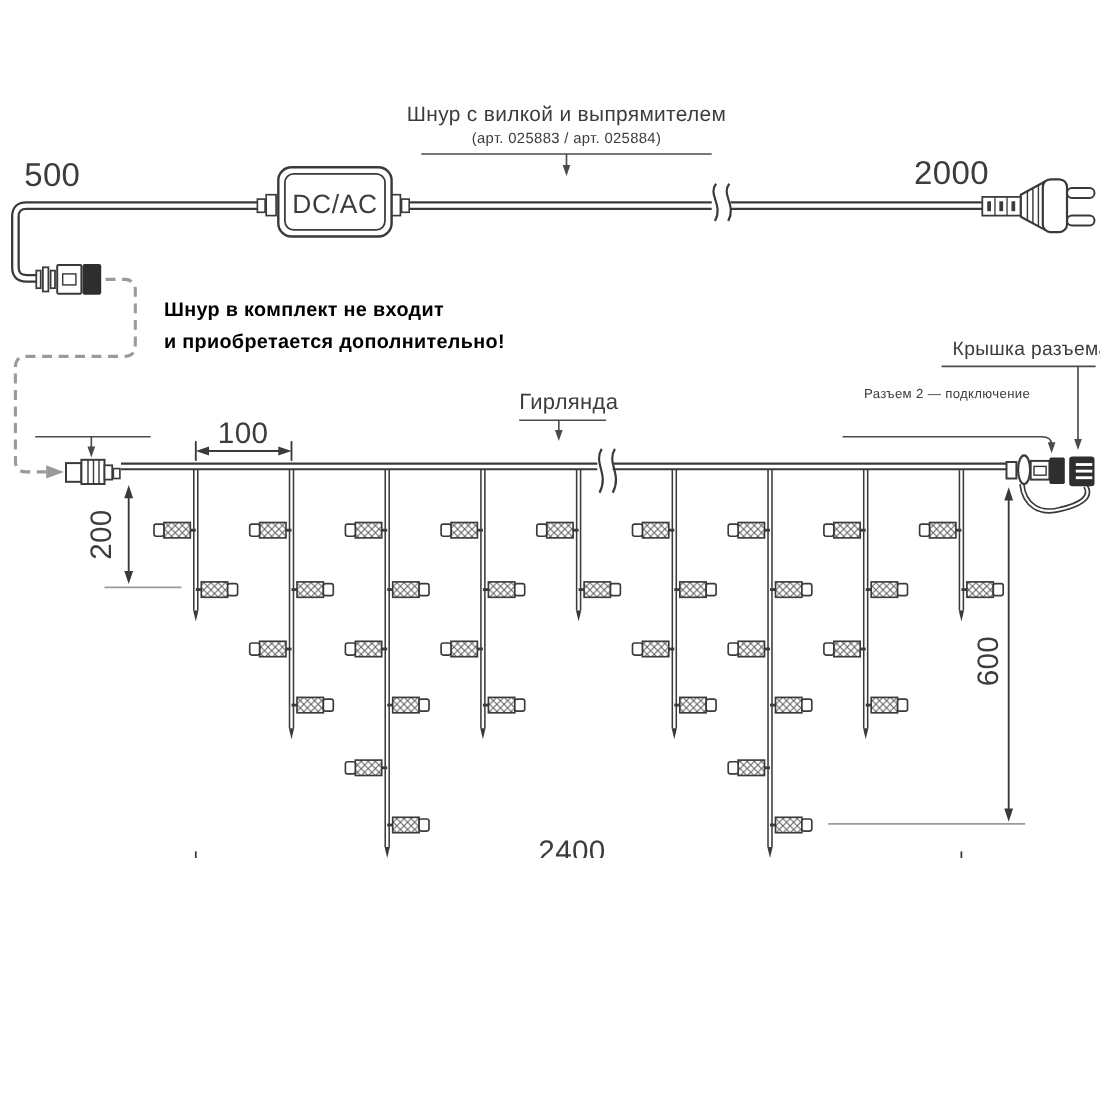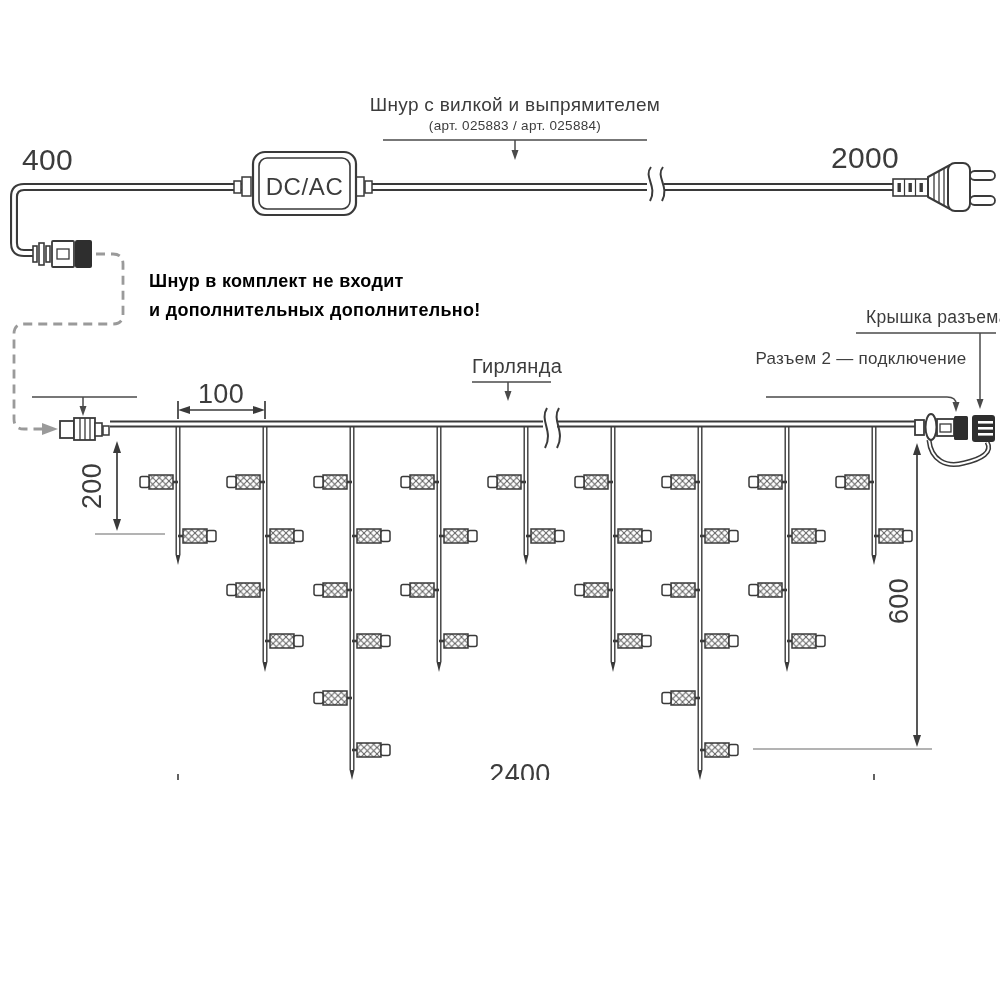--- a/index.html
+++ b/index.html
@@ -300,38 +300,38 @@
   </g>
   <g>
     <path d="M766,397 H947 Q956,397 956,404" fill="none" stroke="#4a4a4a" stroke-width="1.5"></path>
     <polygon points="956,412 952.5,402 959.5,402" fill="#4a4a4a"></polygon>
   </g>
 </svg>
 
 <div class="lbl cx" style="left:515px;top:94px;font-size:19px;">Шнур с вилкой и выпрямителем</div>
 <div class="lbl cx" style="left:515px;top:118px;font-size:13.5px;">(арт. 025883 / арт. 025884)</div>
 
-<div class="lbl big" style="left:22px;top:143px;">400</div>
+<div class="lbl big" style="left:22px;top:143px;">500</div>
 <div class="lbl big" style="left:831px;top:141px;">2000</div>
 
 <div class="lbl" style="left:304.5px;top:173px;font-size:24px;letter-spacing:0.6px;transform:translateX(-50%);">DC/AC</div>
 
 <div class="lbl gray" style="left:149px;top:267px;font-size:18px;line-height:29px;">
   <div>Шнур в комплект не входит</div>
-  <div>и дополнительных дополнительно!</div>
+  <div>и приобретается дополнительно!</div>
 </div>
 
 
 <div class="lbl num cx" style="left:221px;top:379px;">100</div>
 
 <div class="lbl" style="left:472px;top:355px;font-size:20px;">Гирлянда</div>
 
 <div class="lbl" style="left:866px;top:307px;font-size:17.5px;">Крышка разъема</div>
 
-<div class="lbl cx" style="left:861px;top:347px;font-size:17px;line-height:23px;text-align:center;">
+<div class="lbl cx" style="left:861px;top:347px;font-size:12px;line-height:23px;text-align:center;">
   <div>Разъем 2 — подключение</div>
 </div>
 
 <div class="lbl num rot" style="left:92px;top:486px;">200</div>
 <div class="lbl num rot" style="left:899px;top:601px;">600</div>
 <div class="lbl num cx" style="left:520px;top:759px;">2400</div>
 
 </div>
 
 </body></html>

